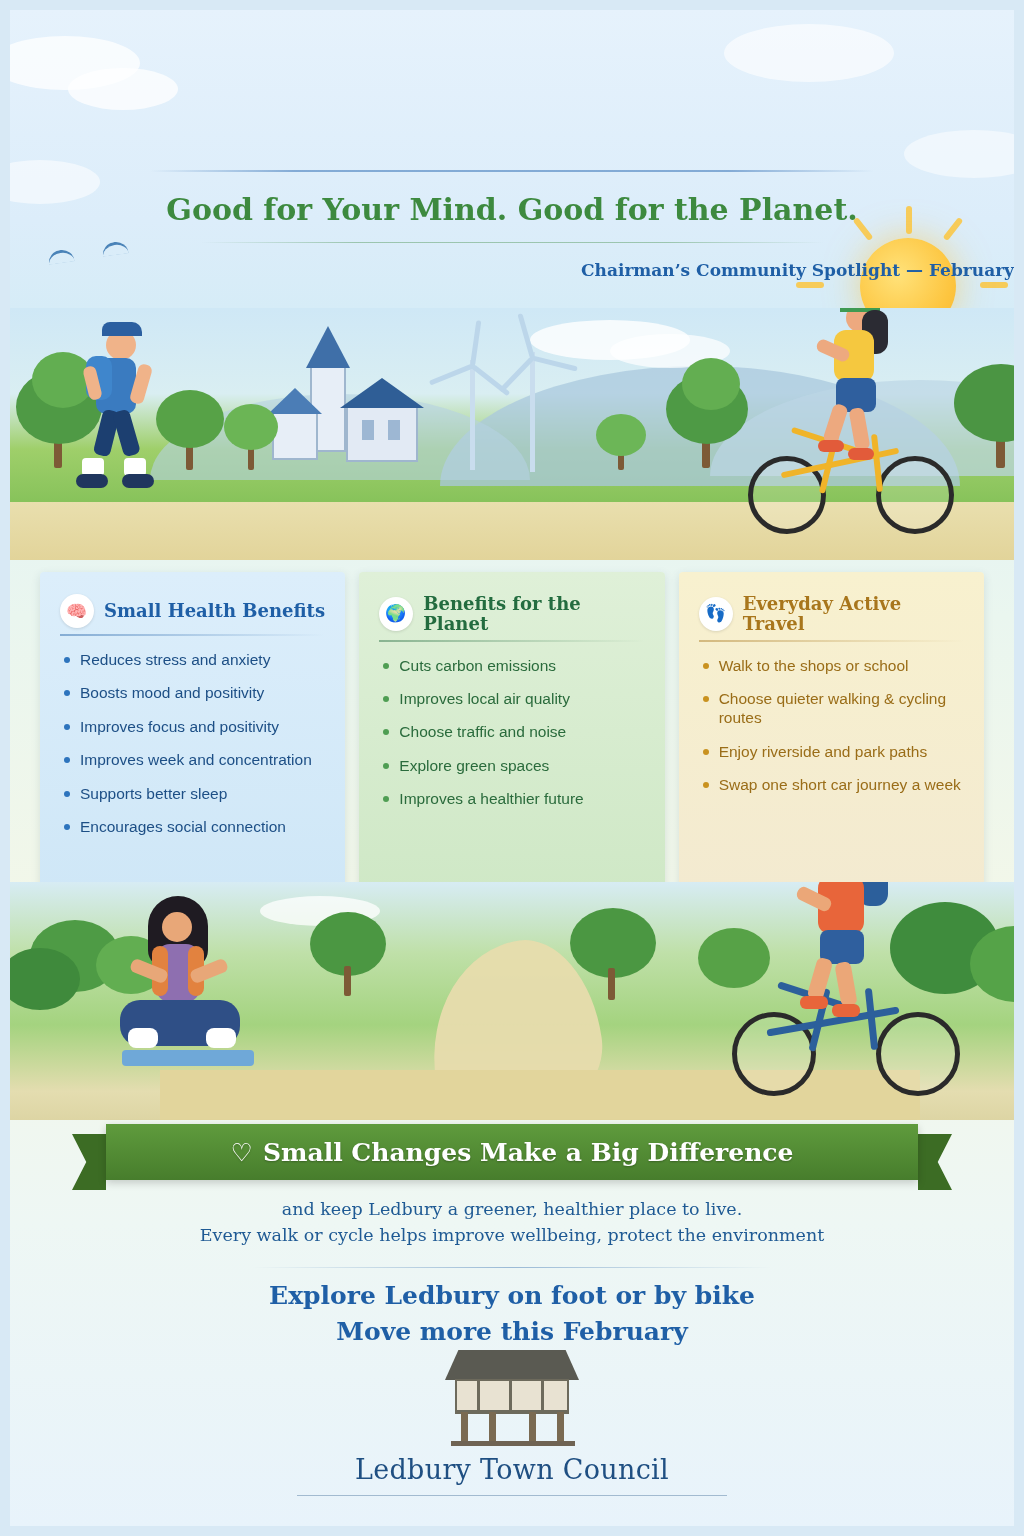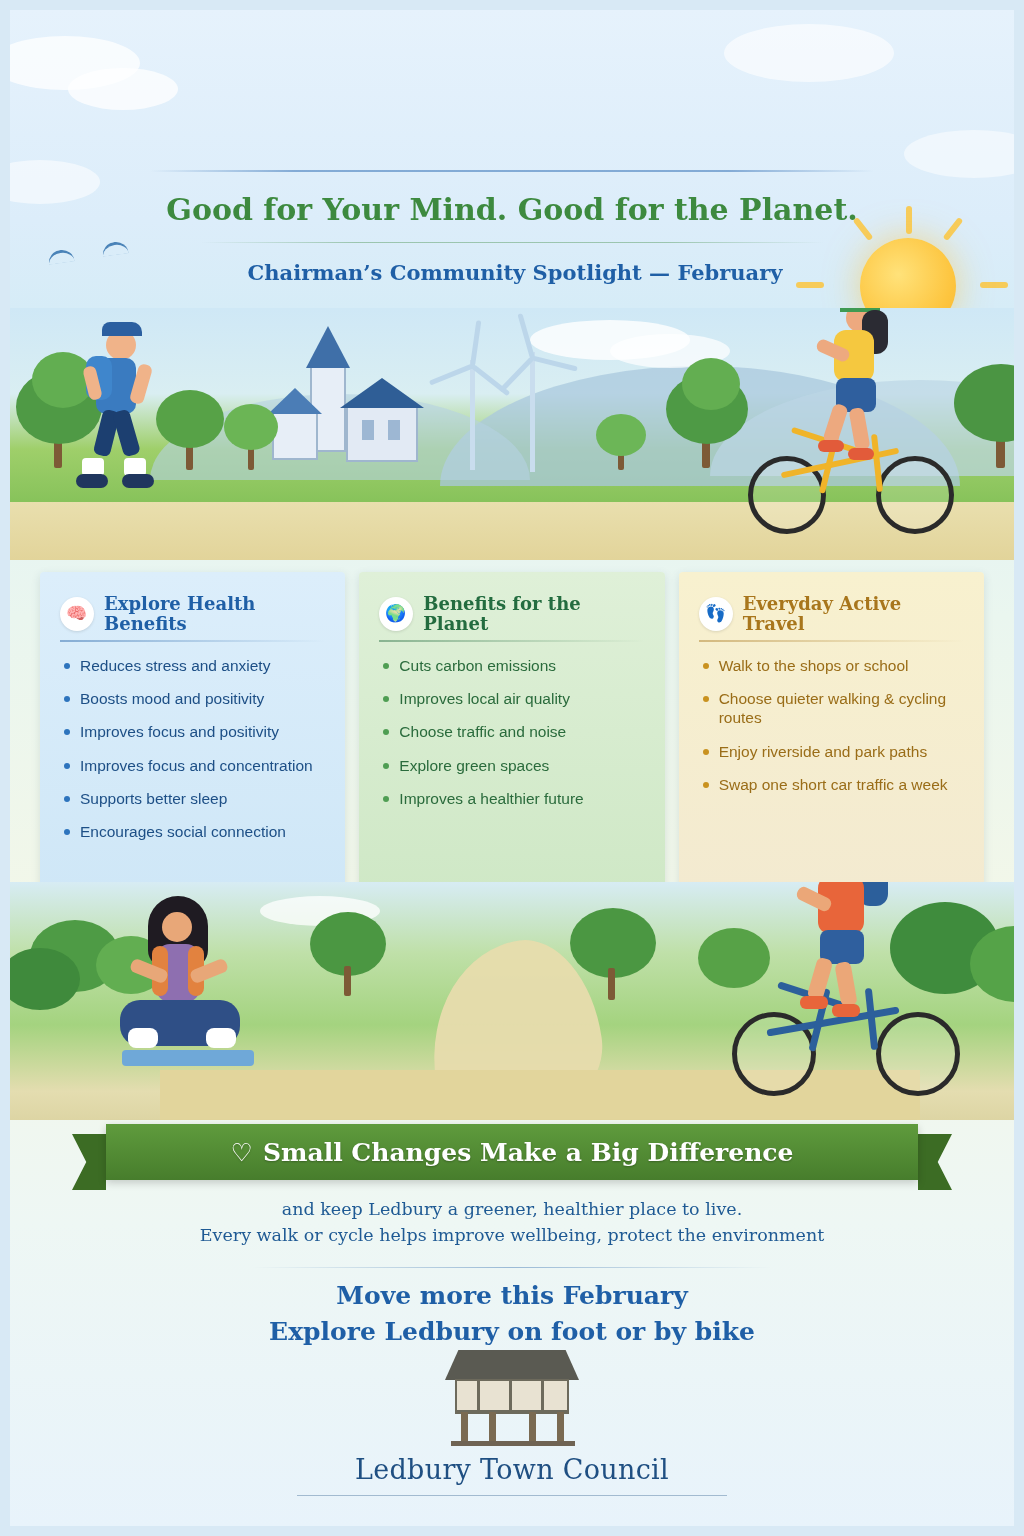--- a/index.html
+++ b/index.html
@@ -42,23 +42,23 @@
     font-family: "DejaVu Serif", serif;
     font-size: 30px; font-weight: bold;
     color: #3d8a3f;
   }
   .sub-rule {
     position: absolute; top: 232px; left: 190px; right: 190px; height: 1px;
     background: linear-gradient(90deg, rgba(61,138,63,0) 0%, rgba(61,138,63,.4) 25%, rgba(61,138,63,.4) 75%, rgba(61,138,63,0) 100%);
   }
   .spotlight {
     position: absolute; top: 250px; left: 6px; right: 0;
-    text-align: center;
-    font-family: "DejaVu Serif", serif;
-    font-size: 21px; font-weight: bold;
+    text-align: right;
+    font-family: "DejaVu Serif", serif;
+    font-size: 17px; font-weight: bold;
     color: #1f5fa6;
   }
   .sun {
     position: absolute; top: 228px; right: 58px; width: 96px; height: 96px;
     border-radius: 50%;
     background: radial-gradient(circle at 40% 38%, #ffe27a 0%, #fdc53f 65%, #f7b52e 100%);
     box-shadow: 0 0 34px rgba(253,197,63,.55);
   }
   .ray { position: absolute; background: #fcc63e; border-radius: 4px; opacity: .85; }
   .bird {
@@ -325,28 +325,28 @@
       <div style="position:absolute;left:808px;top:132px;width:26px;height:12px;background:#e25b3a;border-radius:6px;"></div>
       <div style="position:absolute;left:838px;top:140px;width:26px;height:12px;background:#e25b3a;border-radius:6px;"></div>
     </div>
   </div>
 
   <div class="cards">
 
     <div class="card blue">
       <div class="card-head">
         <div class="card-icon">🧠</div>
-        <div class="card-title">Explore Health Benefits</div>
+        <div class="card-title">Small Health Benefits</div>
       </div>
       <div class="card-rule"></div>
       <ul>
         <li>Reduces stress and anxiety</li>
         <li>Boosts mood and positivity</li>
         <li>Improves focus and positivity</li>
-        <li>Improves focus and concentration</li>
+        <li>Improves week and concentration</li>
         <li>Supports better sleep</li>
         <li>Encourages social connection</li>
       </ul>
     </div>
 
     <div class="card green">
       <div class="card-head">
         <div class="card-icon">🌍</div>
         <div class="card-title">Benefits for the Planet</div>
       </div>
@@ -363,21 +363,21 @@
     <div class="card yellow">
       <div class="card-head">
         <div class="card-icon">👣</div>
         <div class="card-title">Everyday Active Travel</div>
       </div>
       <div class="card-rule"></div>
       <ul>
         <li>Walk to the shops or school</li>
         <li>Choose quieter walking &amp; cycling routes</li>
         <li>Enjoy riverside and park paths</li>
-        <li>Swap one short car traffic a week</li>
+        <li>Swap one short car journey a week</li>
       </ul>
     </div>
   </div>
 
   <div class="midscene">
     <div class="cloud" style="width:120px;height:30px;top:14px;left:250px;opacity:.75;"></div>
 
     <div style="position:absolute;left:260px;top:92px;width:420px;height:150px;background:
         radial-gradient(120px 70px at 40% 120%, #e9dcae 0 58%, transparent 60%),
         radial-gradient(150px 90px at 85% 30%, transparent 70%, transparent 72%);"></div>
@@ -437,22 +437,22 @@
         <span>♡</span>
         <span>Small Changes Make a Big Difference</span>
       </div>
     </div>
   </div>
 
   <div class="closing">
     <p>and keep Ledbury a greener, healthier place to live.</p>
     <p>Every walk or cycle helps improve wellbeing, protect the environment</p>
     <div class="close-rule"></div>
+    <div class="cta">Explore Ledbury on foot or by bike</div>
     <div class="cta">Move more this February</div>
-    <div class="cta">Explore Ledbury on foot or by bike</div>
   </div>
 
   <div class="footer">
     <div class="market-house">
       <div class="mh-roof"></div>
       <div class="mh-upper"></div>
       <div class="mh-beam" style="top:29px;left:40px;width:3px;height:33px;"></div>
       <div class="mh-beam" style="top:29px;left:72px;width:3px;height:33px;"></div>
       <div class="mh-beam" style="top:29px;left:104px;width:3px;height:33px;"></div>
       <div class="mh-beam" style="top:60px;left:18px;width:114px;height:4px;"></div>

